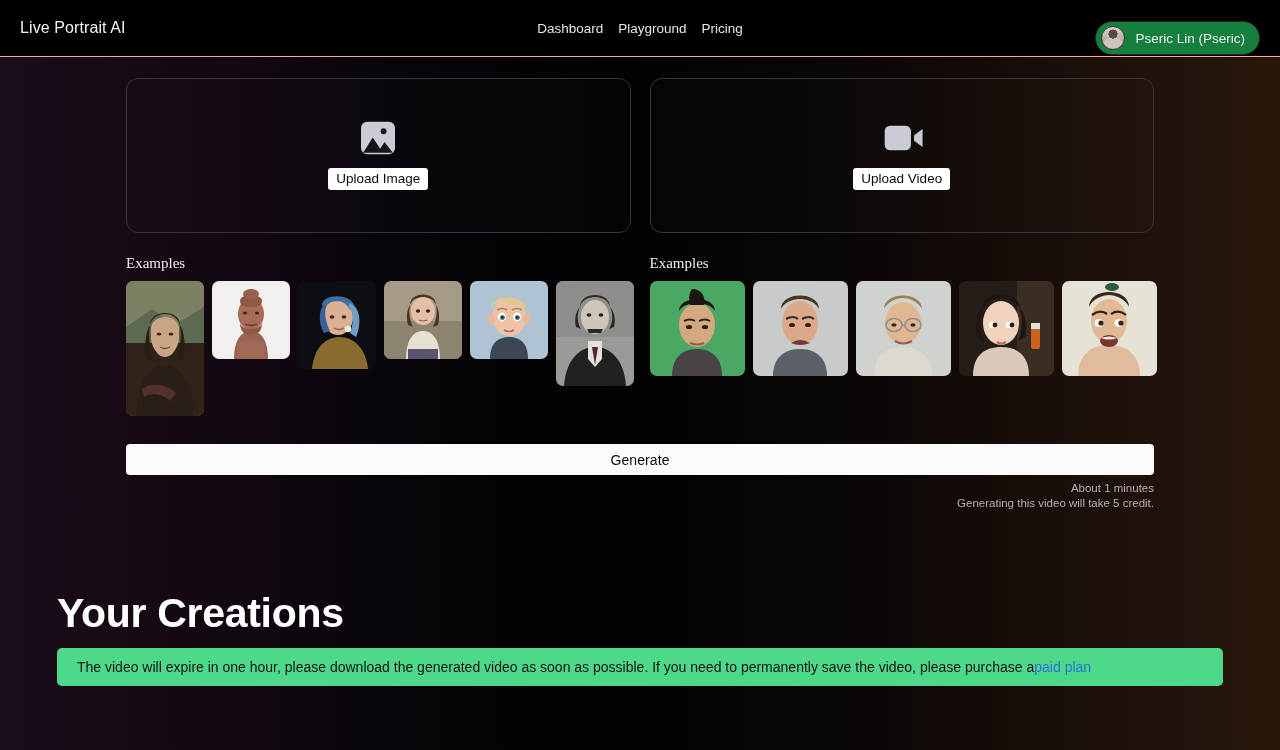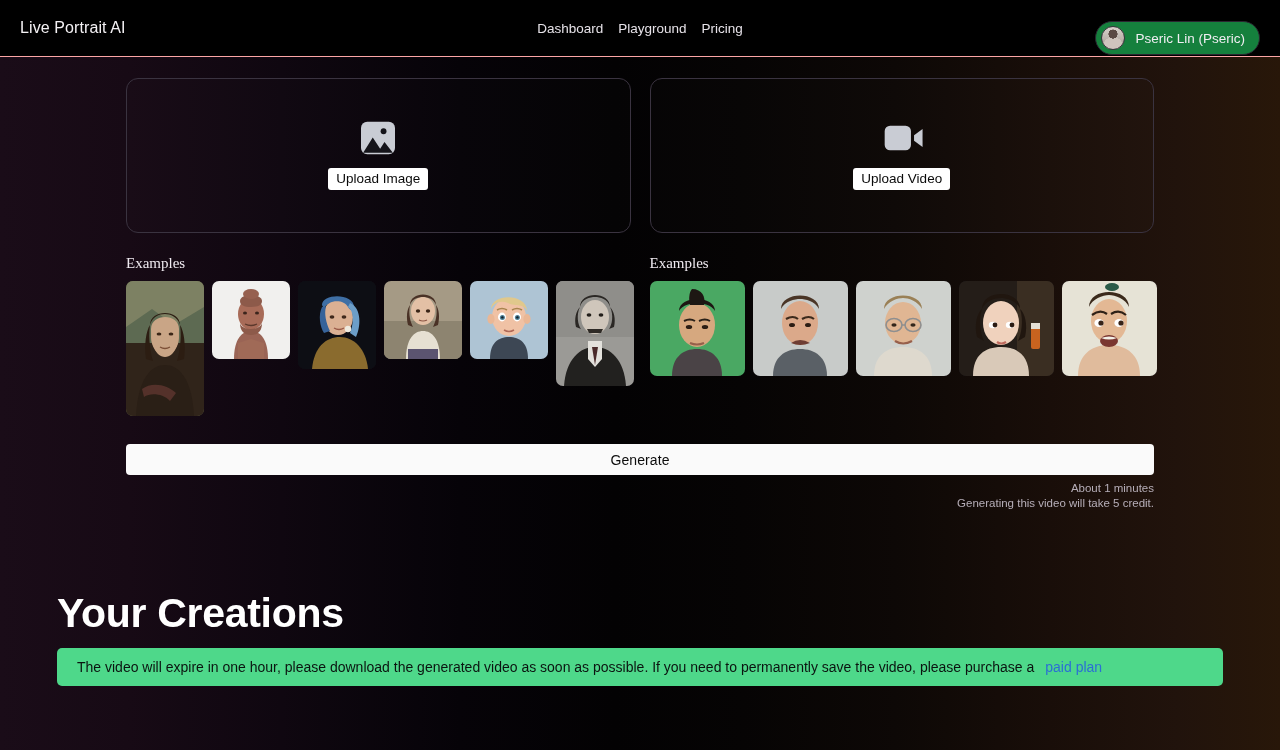--- a/index.html
+++ b/index.html
@@ -210,21 +210,21 @@
     display: flex;
     align-items: center;
     padding: 0 20px;
     color: #0b1410;
     font-size: 14px;
     white-space: nowrap;
   }
   .expire-banner a {
     color: #2b6fd4;
     text-decoration: none;
-    margin-left: 11px;
+    margin-left: 0;
   }
 </style>
 </head>
 <body>
 
 <div id="page-bg"></div>
 
 <div id="page-root">
 
   <div class="navbar">

